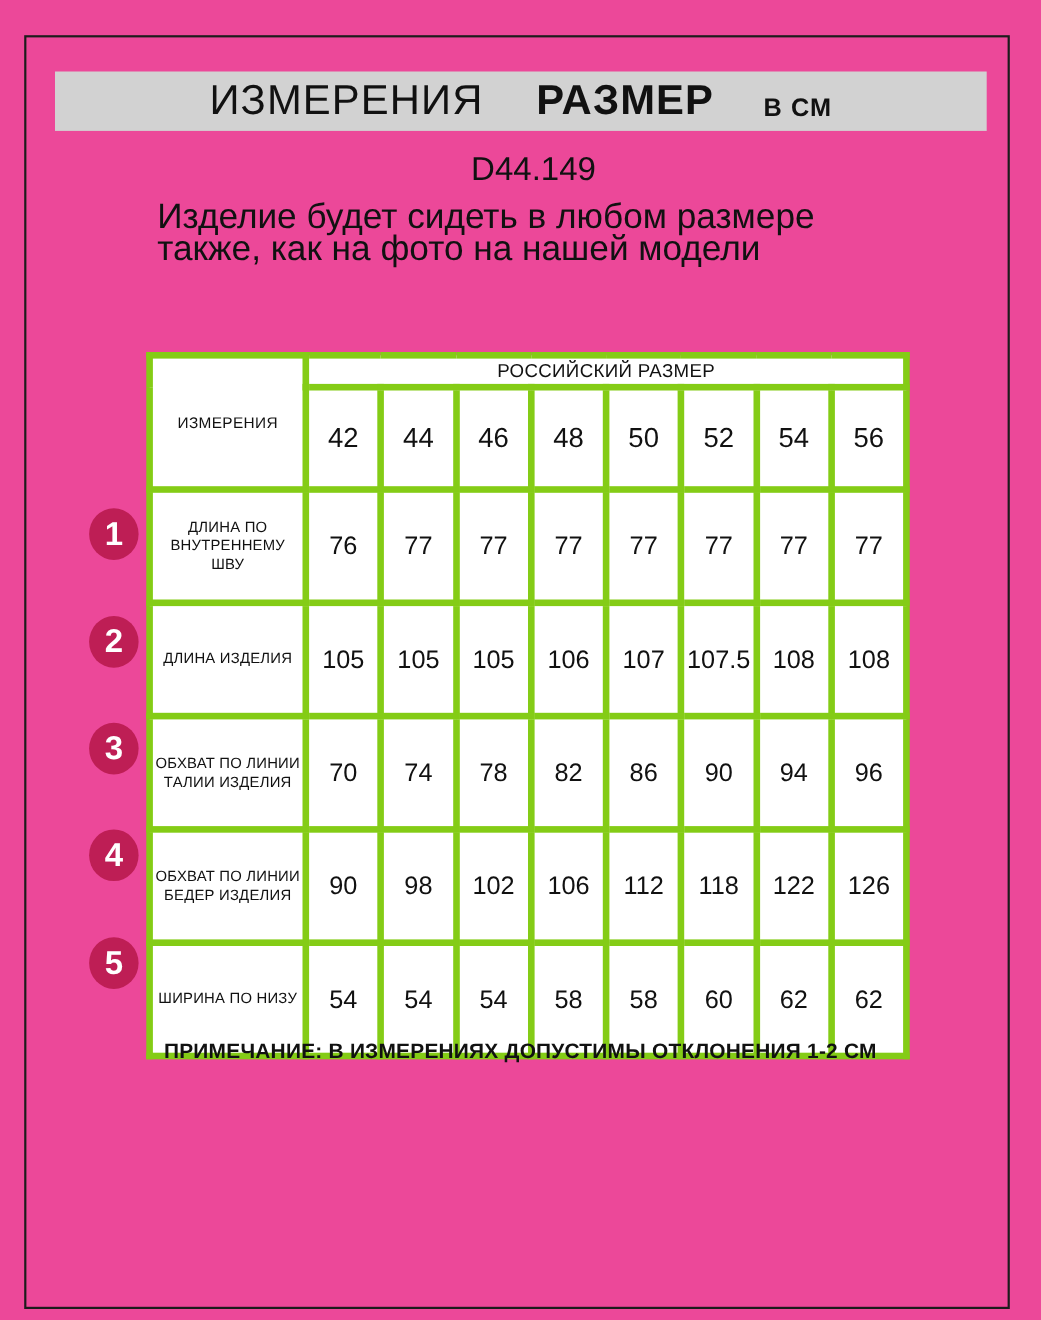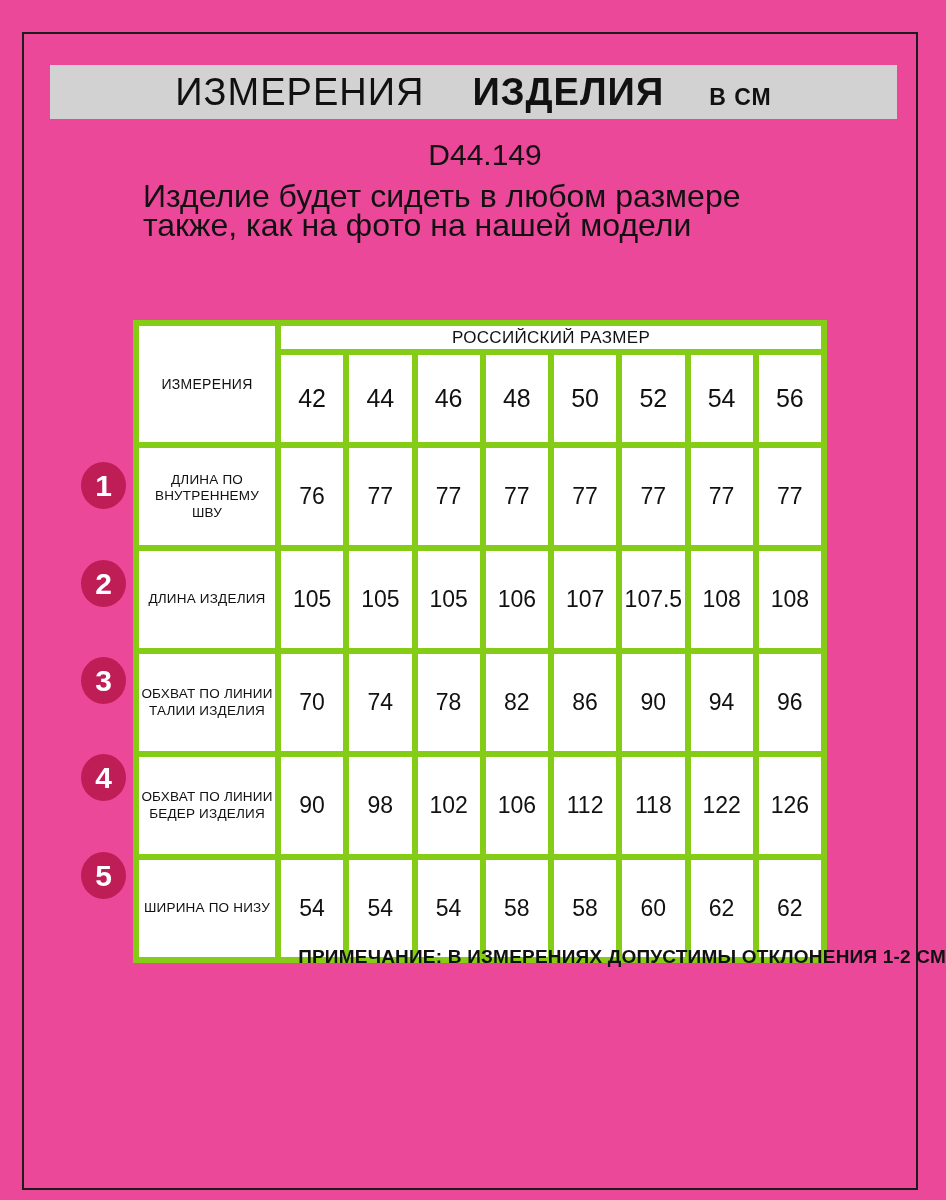--- a/index.html
+++ b/index.html
@@ -137,36 +137,36 @@
   .badge-1 { top: 462px; }
   .badge-2 { top: 560px; }
   .badge-3 { top: 657px; }
   .badge-4 { top: 754px; }
   .badge-5 { top: 852px; }
   .note {
     position: absolute;
     top: 946px;
     left: 0;
     width: 946px;
-    text-align: right;
+    text-align: center;
     font-size: 19px;
     font-weight: 700;
     letter-spacing: 0.2px;
   }
 </style>
 </head>
 <body>
 
 <div class="canvas">
 
   <div class="outer-border"></div>
 
   <div class="header-bar">
     <span class="title-regular">ИЗМЕРЕНИЯ</span>
-    <span class="title-bold">ИЗДЕЛИЯ</span>
+    <span class="title-bold">РАЗМЕР</span>
     <span class="title-units">В СМ</span>
   </div>
 
   <div class="product-code">D44.149</div>
 
   <div class="description">Изделие будет сидеть в любом размере также, как на фото на нашей модели</div>
 
   <table class="size-table">
     <tbody>
       <tr>

